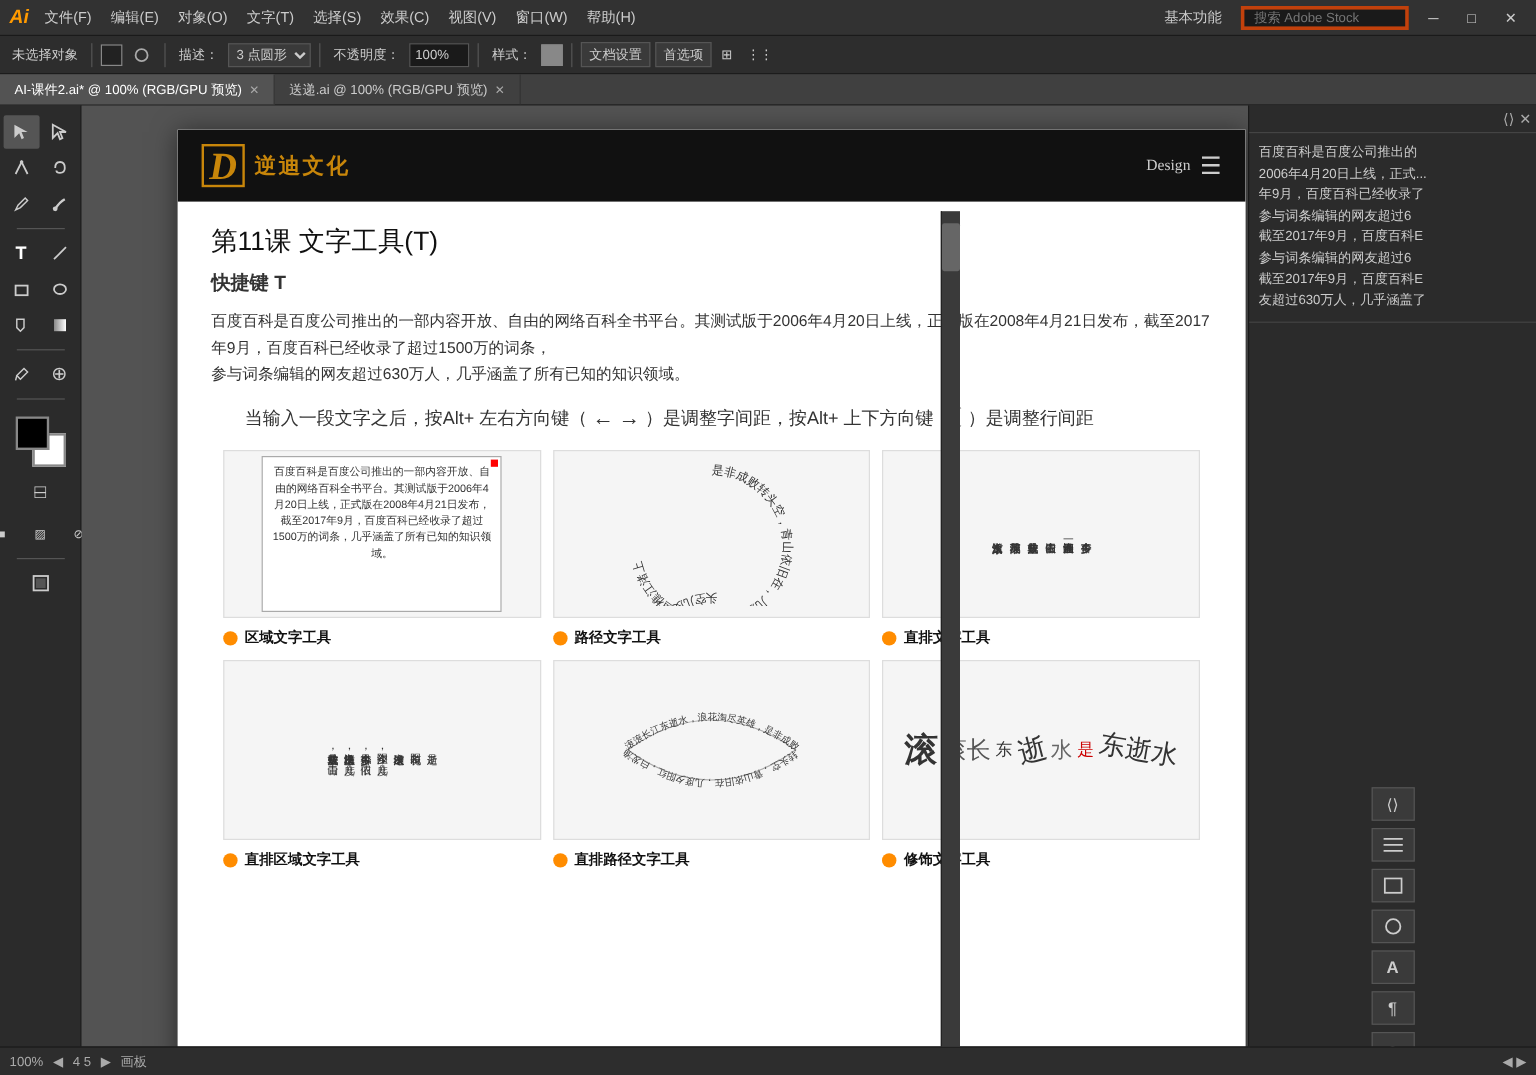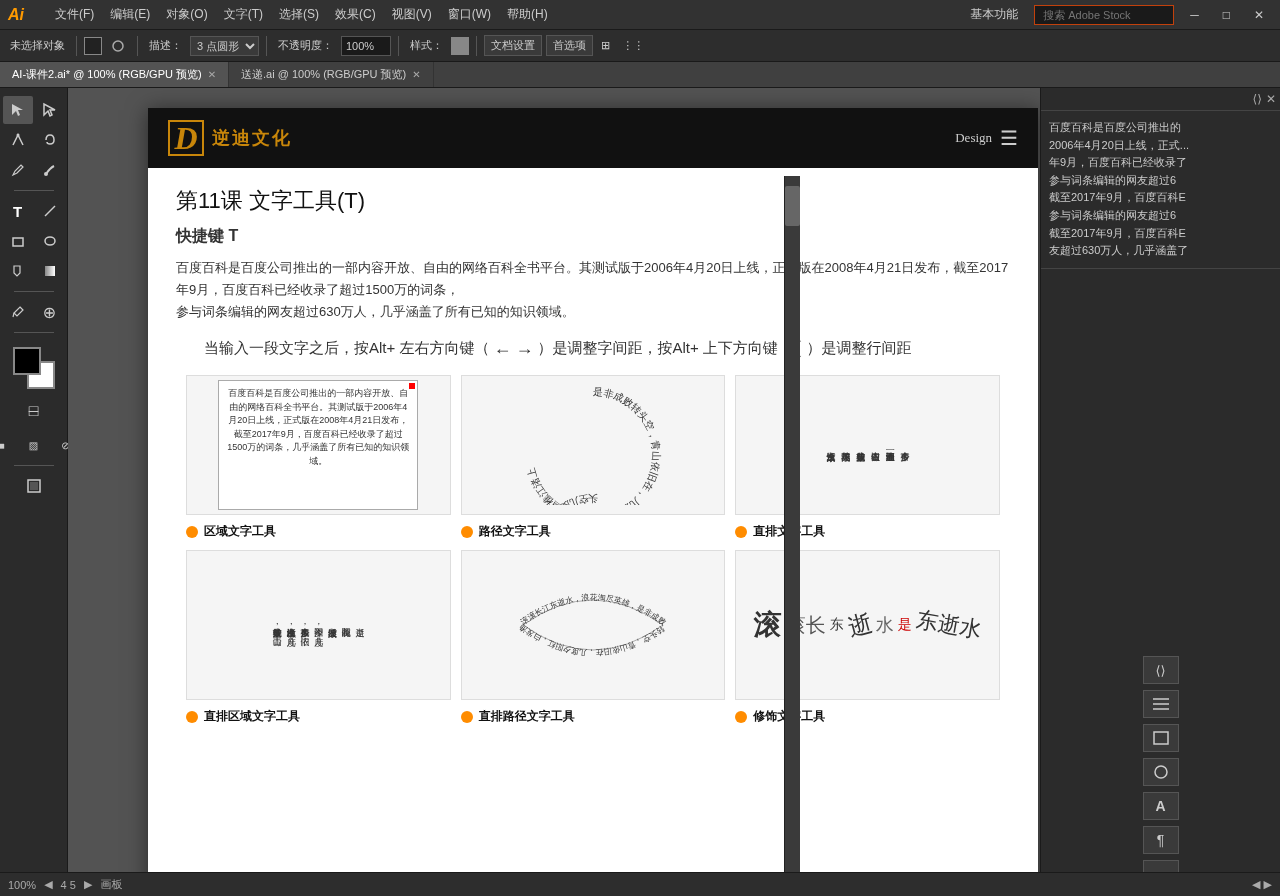--- a/index.html
+++ b/index.html
@@ -4,23 +4,23 @@
   <style>
     * { margin: 0; padding: 0; box-sizing: border-box; }
     body { width: 1280px; height: 896px; overflow: hidden; background: #535353; font-family: 'Arial', sans-serif; position: relative; }
 
     
     #menu-bar {
       width: 100%; height: 30px; background: #323232; display: flex; align-items: center;
       padding: 0 8px; gap: 0; border-bottom: 1px solid #1a1a1a;
     }
     .menu-item { color: #ccc; font-size: 12px; padding: 0 8px; cursor: pointer; white-space: nowrap; }
-    .ai-logo { color: #FF9A00; font-size: 16px; font-weight: bold; margin-right: 23px; font-style: italic; }
+    .ai-logo { color: #FF9A00; font-size: 16px; font-weight: bold; margin-right: 5px; font-style: italic; }
     .menu-right { margin-left: auto; display: flex; align-items: center; gap: 8px; }
-    .search-box { background: #1a1a1a; border: 1px solid #c2410c; color: #aaa; font-size: 11px; padding: 2px 8px; width: 140px; height: 20px; }
+    .search-box { background: #1a1a1a; border: 3px solid #c2410c; color: #aaa; font-size: 11px; padding: 2px 8px; width: 140px; height: 20px; }
 
     
     #toolbar {
       width: 100%; height: 32px; background: #2d2d2d; display: flex; align-items: center;
       padding: 0 6px; gap: 4px; border-bottom: 1px solid #1a1a1a;
     }
     .toolbar-item { color: #ccc; font-size: 11px; padding: 0 4px; cursor: pointer; white-space: nowrap; display: flex; align-items: center; gap: 2px; }
     .toolbar-sep { width: 1px; height: 20px; background: #555; margin: 0 3px; }
     .toolbar-swatch { width: 18px; height: 18px; background: #222; border: 1px solid #888; }
     .toolbar-btn { background: #3a3a3a; border: 1px solid #555; color: #ccc; font-size: 11px; padding: 2px 6px; cursor: pointer; }

